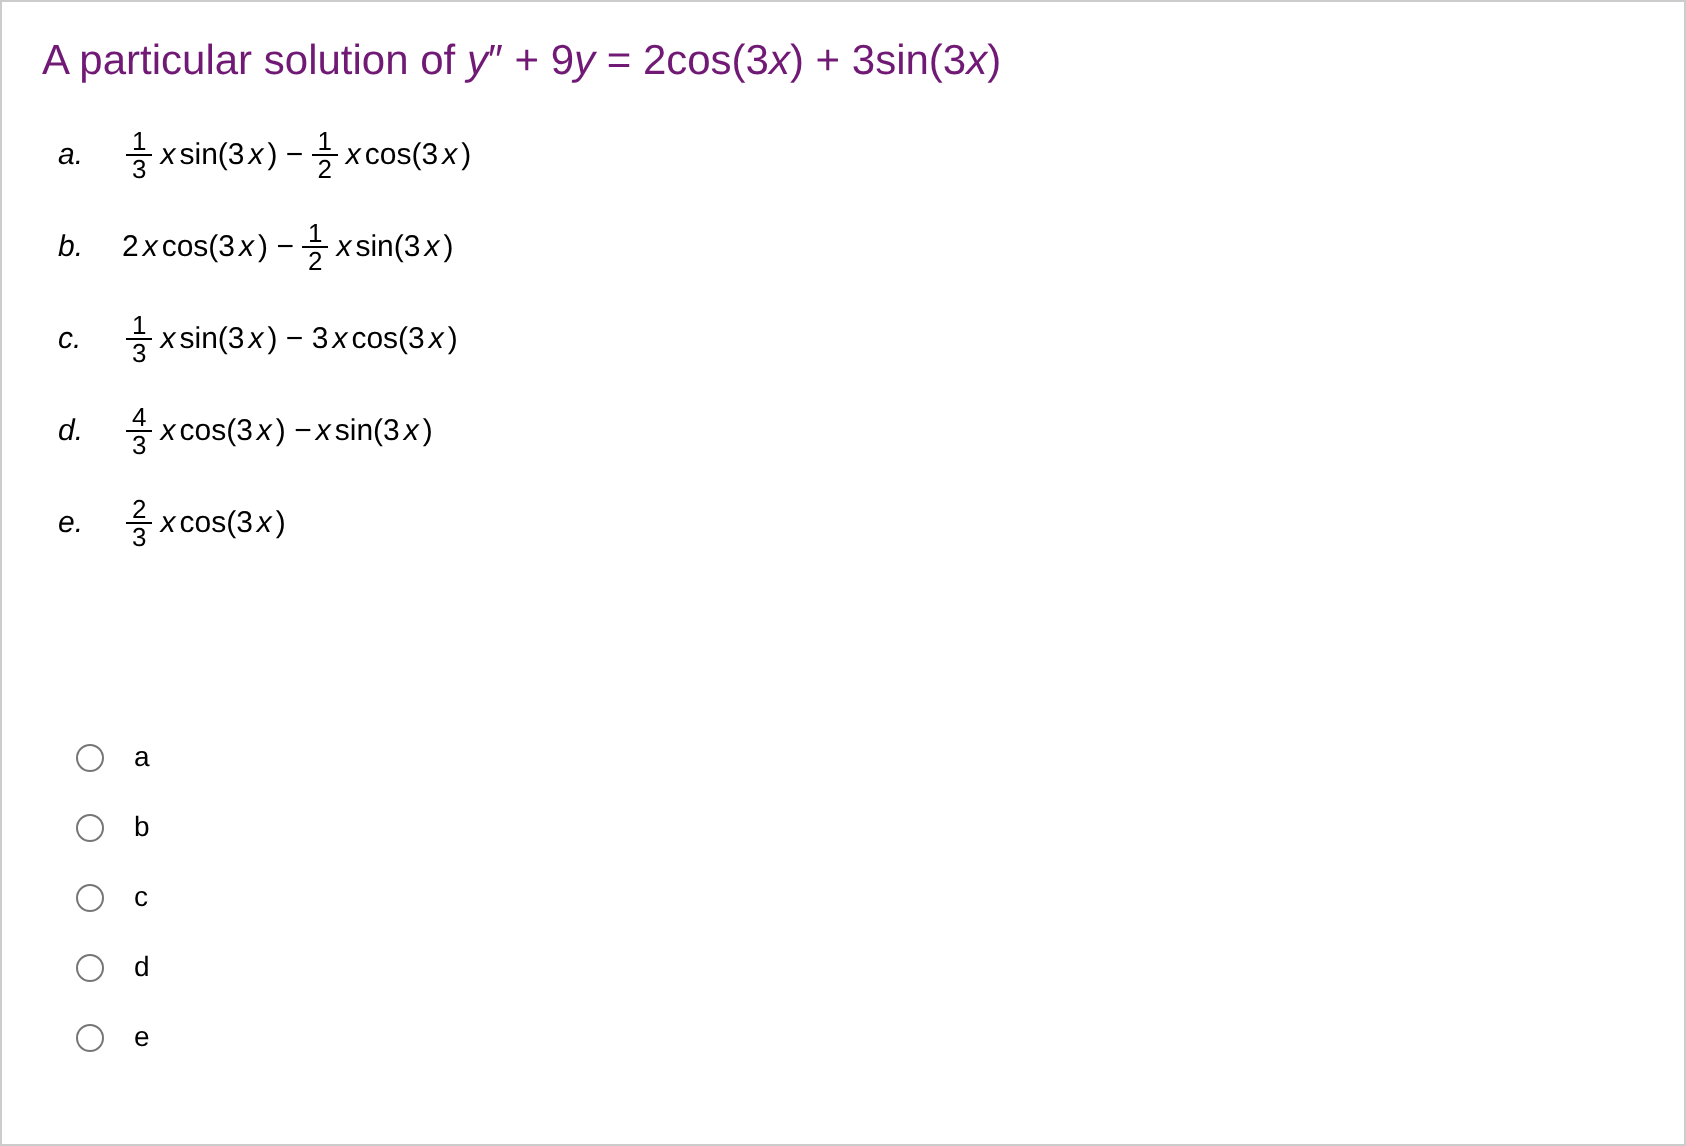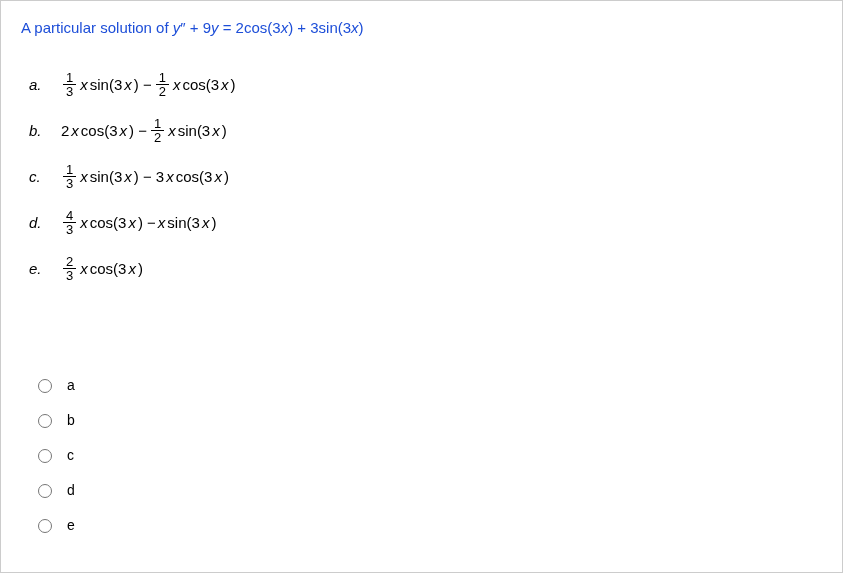--- a/index.html
+++ b/index.html
@@ -10,23 +10,23 @@
     }
     .container {
       border: 1px solid #ccc;
       width: 843px;
       height: 573px;
       box-sizing: border-box;
       padding: 18px 20px;
       position: relative;
     }
     .question {
-      font-size: 15px;
-      color: #1d4ed8;
-      margin-bottom: 30px;
+      font-size: 21px;
+      color: #701a75;
+      margin-bottom: 16px;
     }
     .options-list {
       margin-left: 8px;
     }
     .option-row {
       display: flex;
       align-items: center;
       margin-bottom: 10px;
       min-height: 36px;
     }

